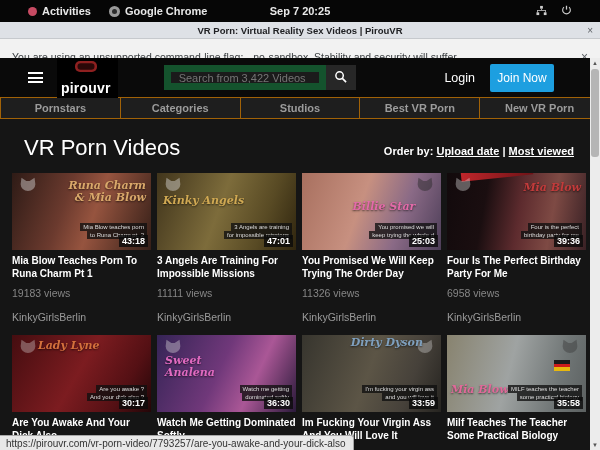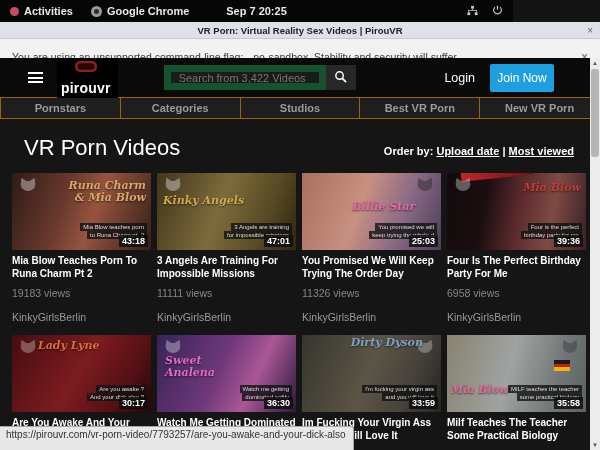--- a/index.html
+++ b/index.html
@@ -1,22 +1,22 @@
 <!DOCTYPE html>
 <html><head>
 <meta charset="utf-8">
 <style>
   html,body{margin:0;padding:0;background:#000;}
   *{box-sizing:border-box;}
   #screen{position:relative;width:600px;height:450px;overflow:hidden;
           font-family:"Liberation Sans",sans-serif;background:#141414;}
 
   
-  .sysbar{position:absolute;top:0;left:0;width:513px;height:22px;background:#060606;
-          display:flex;align-items:center;color:#e8e8e8;font-size:11px;padding:0 10px;}
+  .sysbar{position:absolute;top:0;left:0;width:600px;height:22px;background:#060606;
+          display:flex;align-items:center;color:#e8e8e8;font-size:11px;padding:0 28px;}
   .sys-left{display:flex;align-items:center;gap:18px;}
   .sys-item{display:flex;align-items:center;gap:5px;font-weight:600;}
   .dot{width:9px;height:9px;border-radius:50%;background:#c74b63;}
   .chrome-ico{width:11px;height:11px;border-radius:50%;background:#9a9a9a;position:relative;}
   .chrome-ico::after{content:"";position:absolute;left:3px;top:3px;width:5px;height:5px;border-radius:50%;background:#2b2b2b;}
   .sys-clock{position:absolute;left:50%;transform:translateX(-50%);font-weight:700;}
   .sys-right{margin-left:auto;display:flex;align-items:center;gap:14px;}
 
   
   .tabstrip{position:absolute;top:22px;left:0;width:600px;height:17px;background:#dee1e6;
@@ -100,21 +100,21 @@
   .t6 .ov{color:#e06ac0;left:8px;right:auto;top:20px;text-align:left;}
   .t7{background:linear-gradient(110deg,#37352e 0%,#5c5546 48%,#46413a 76%,#262420 100%);}
   .t7 .ov{color:#7fa0be;right:auto;left:30%;top:2px;text-align:center;}
   .t8{background:linear-gradient(105deg,#88836f 0%,#9fa3a2 45%,#707676 78%,#5c6161 100%);}
   .t8 .ov{color:#e06a9a;left:4px;right:auto;top:auto;bottom:16px;text-align:left;}
   .t8::after{content:"";position:absolute;right:16px;top:25px;width:16px;height:11px;
              background:linear-gradient(180deg,#1a1a1a 0 33%,#cc1b1b 33% 66%,#e8b80e 66% 100%);}
 
   
   .statusbar{position:absolute;left:0;bottom:0;background:#e8e8e8;border:1px solid #a8a8a8;border-left:none;border-bottom:none;
-             color:#333;font-size:10px;padding:2px 7px 10px 6px;z-index:9;white-space:nowrap;border-top-right-radius:3px;}
+             color:#333;font-size:10px;padding:2px 7px 1px 6px;z-index:9;white-space:nowrap;border-top-right-radius:3px;}
 </style>
 </head>
 <body>
 
 <div id="screen">
 
   <div class="sysbar">
     <div class="sys-left">
       <div class="sys-item">
         <span class="dot"></span>
@@ -208,21 +208,21 @@
       <div class="card">
         <div class="thumb t1">
           <span class="wm wm-l"><svg width="20" height="18" viewBox="0 0 24 22">
                 <path fill="rgba(225,225,225,0.5)" d="M3 9 L4 1 L10 5 H14 L20 1 L21 9 A9 8 0 1 1 3 9 Z"></path>
               </svg></span>
           <span class="ov">Runa Charm &amp; Mia Blow</span>
           <span class="cap cap1">Mia Blow teaches porn</span>
           <span class="cap cap2">to Runa Charm pt. 2</span>
           <span class="duration">43:18</span>
         </div>
-        <div class="vtitle">Mia Blow Teaches Porn To Runa Charm Pt 2</div>
+        <div class="vtitle">Mia Blow Teaches Porn To Runa Charm Pt 1</div>
         <div class="views">19183 views</div>
         <div class="studio">KinkyGirlsBerlin</div>
       </div>
 
       <div class="card">
         <div class="thumb t2">
           <span class="wm wm-l"><svg width="20" height="18" viewBox="0 0 24 22">
                 <path fill="rgba(225,225,225,0.5)" d="M3 9 L4 1 L10 5 H14 L20 1 L21 9 A9 8 0 1 1 3 9 Z"></path>
               </svg></span>
           <span class="ov">Kinky Angels</span>

